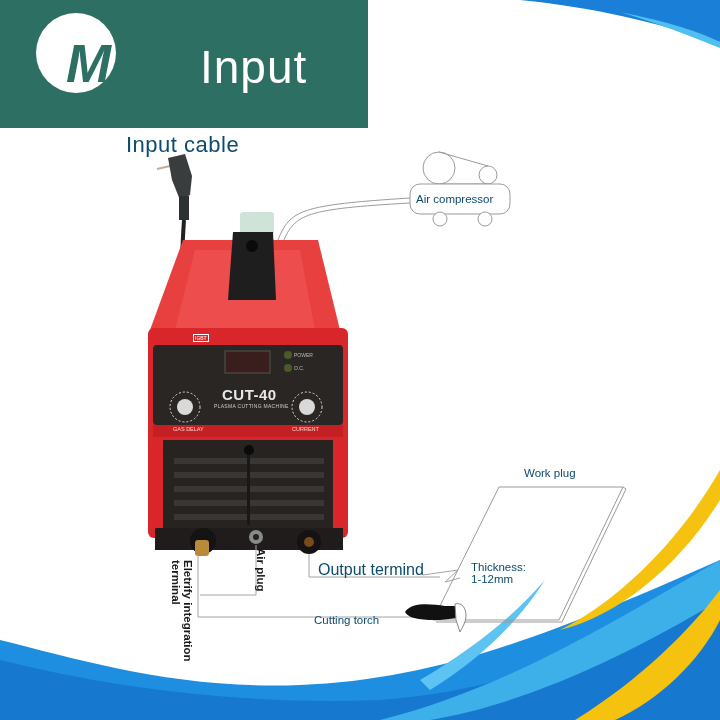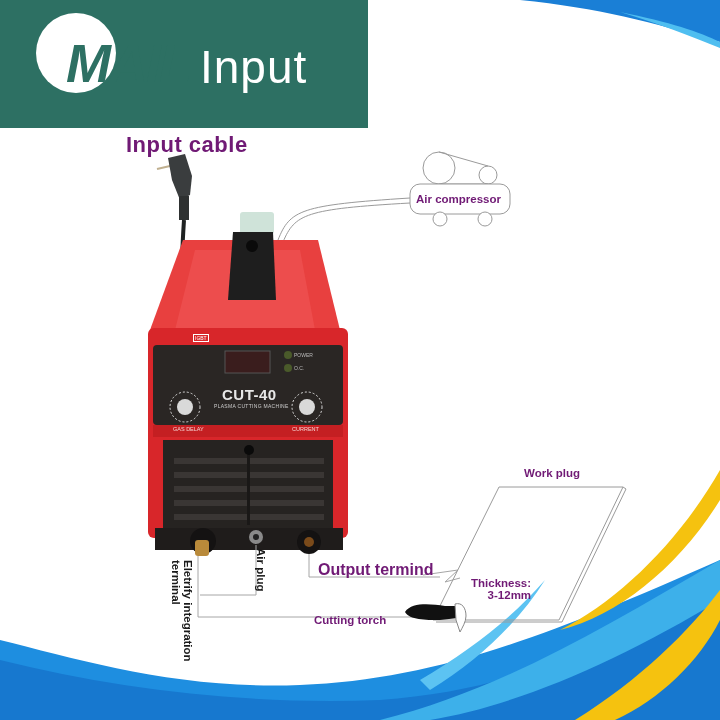--- a/index.html
+++ b/index.html
@@ -3,25 +3,25 @@
 <meta charset="utf-8">
 <style>
   html, body { margin:0; padding:0; }
   body { width:720px; height:720px; position:relative; overflow:hidden; background:#ffffff; font-family:"Liberation Sans", sans-serif; }
   .abs { position:absolute; }
   #brand-bar { left:0; top:0; width:368px; height:128px; background:#2d7063; }
   #logo-circle { left:36px; top:13px; width:80px; height:80px; border-radius:50%; background:#ffffff; }
   #logo-text { left:66px; top:35px; font-size:54px; font-weight:bold; color:#ffffff; letter-spacing:-2px; font-style:italic; line-height:56px; }
   #logo-text .m { color:#2d7063; }
   #logo-tank { left:200px; top:44px; font-size:46px; color:#ffffff; line-height:46px; letter-spacing:1px; }
-  .lbl { font-weight:bold; color:#701a75; white-space:nowrap; }
+  .lbl { font-weight:normal; color:#0c4a6e; white-space:nowrap; }
   #title-input-cable { left:126px; top:132px; font-size:22px; letter-spacing:0.5px; }
   #lbl-air-comp { left:416px; top:193px; font-size:11.5px; }
   #lbl-work { left:524px; top:467px; font-size:11.5px; }
-  #lbl-thick { left:471px; top:561px; font-size:11.5px; text-align:right; line-height:12px;margin-top:16px; }
+  #lbl-thick { left:471px; top:561px; font-size:11.5px; text-align:left; line-height:12px; }
   #lbl-output { left:318px; top:561px; font-size:16px; }
   #lbl-torch { left:314px; top:614px; font-size:11.5px; }
   .vtext { writing-mode:vertical-rl; font-size:11.5px; font-weight:bold; color:#1a1a1a; white-space:nowrap; line-height:12px; }
   #lbl-airplug { left:255px; top:548px; }
   #lbl-eletrify { left:170px; top:560px; }
   svg { position:absolute; left:0; top:0; }
 </style>
 </head>
 <body>
 
@@ -126,21 +126,21 @@
 </div>
 
 <div id="title-input-cable" class="abs lbl">Input cable</div>
 
 <div id="lbl-air-comp" class="abs lbl">Air compressor</div>
 
 <div id="lbl-work" class="abs lbl">Work plug</div>
 
 <div id="lbl-thick" class="abs lbl">
   <div>Thickness:</div>
-  <div>3-12mm</div>
+  <div>1-12mm</div>
 </div>
 
 <div id="lbl-output" class="abs lbl">Output termind</div>
 
 <div id="lbl-torch" class="abs lbl">Cutting torch</div>
 
 <div id="lbl-airplug" class="abs vtext">Air plug</div>
 
 <div id="lbl-eletrify" class="abs vtext">
   <span>Eletrify integration</span><br>

